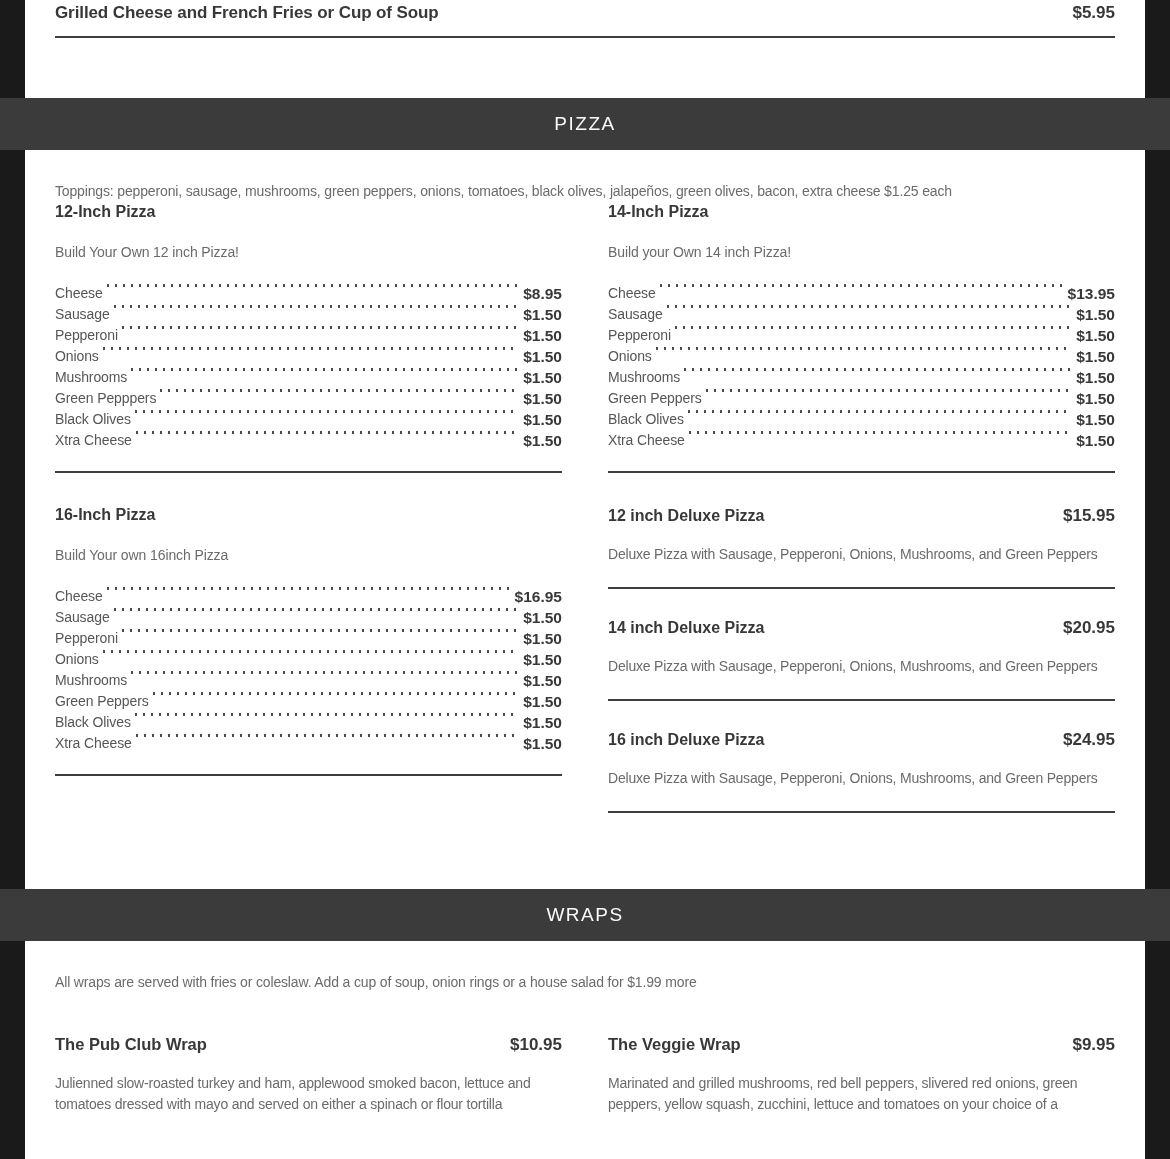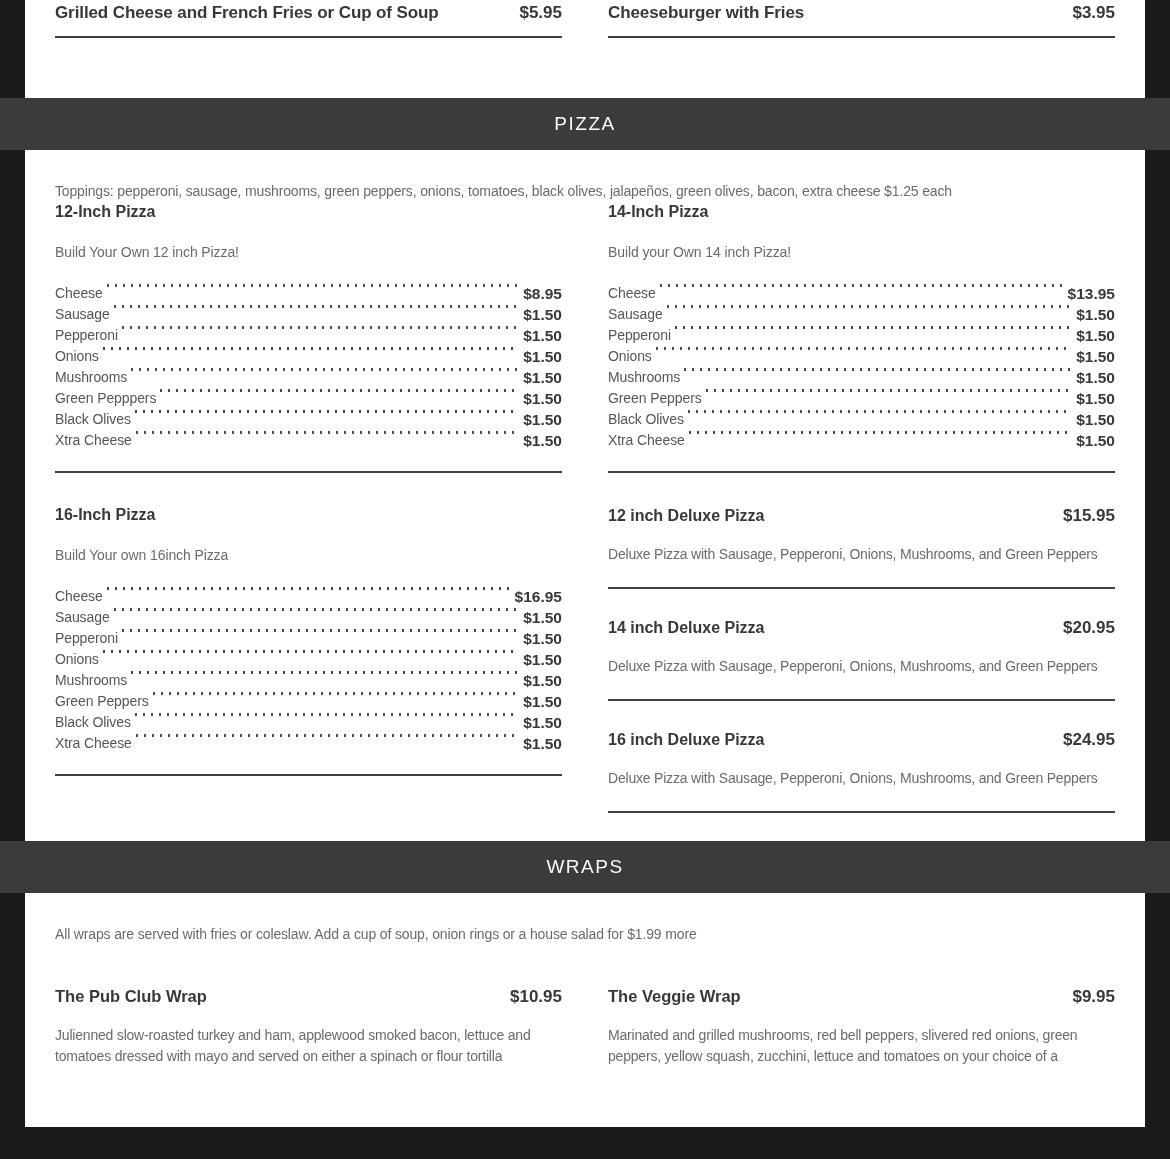--- a/index.html
+++ b/index.html
@@ -34,21 +34,21 @@
   .ih-price { font-size: 17px; font-weight: 700; color: #383838; white-space: nowrap; }
 
   
   .band {
     height: 52px; background: #3b3b3b;
     display: flex; align-items: center; justify-content: center;
   }
   .band-title { color: #fafafa; font-size: 19px; font-weight: 500; letter-spacing: 1.5px; }
 
   
-  .sec-pizza { padding-top: 30px; padding-bottom: 28px; }
+  .sec-pizza { padding-top: 30px; padding-bottom: 76px; }
   .note { margin: 0; font-size: 14px; color: #6b6b6b; letter-spacing: -0.15px; line-height: 22px; }
   .menu-grid { }
 
   .builder-heading { margin: 0; font-size: 16px; font-weight: 700; color: #383838; line-height: 20px; }
   .builder-sub { margin: 20px 0 0 0; font-size: 14px; color: #6b6b6b; letter-spacing: -0.1px; line-height: 20px; }
   .menu-list { margin-top: 22px; }
   .menu-line { display: flex; align-items: flex-start; height: 21px; }
   .mi-name { font-size: 14px; color: #565656; letter-spacing: -0.1px; line-height: 19px; white-space: nowrap; }
   .leader {
     flex: 1; height: 2.5px; margin: 0 5px 4px 4px;
@@ -78,26 +78,20 @@
 <div class="viewport">
 
   <section class="content sec-top">
     <div class="two-col">
       <div class="col">
         <div class="item-head">
           <span class="ih-name">Grilled Cheese and French Fries or Cup of Soup</span>
           <span class="ih-price">$5.95</span>
         </div>
       </div>
-      <div class="col">
-        <div class="item-head">
-          <span class="ih-name">Cheeseburger with Fries</span>
-          <span class="ih-price">$3.95</span>
-        </div>
-      </div>
     </div>
   </section>
 
   <div class="band">
     <span class="band-title">PIZZA</span>
   </div>
 
   <section class="content sec-pizza">
     <p class="note">Toppings: pepperoni, sausage, mushrooms, green peppers, onions, tomatoes, black olives, jalapeños, green olives, bacon, extra cheese $1.25 each</p>
 

